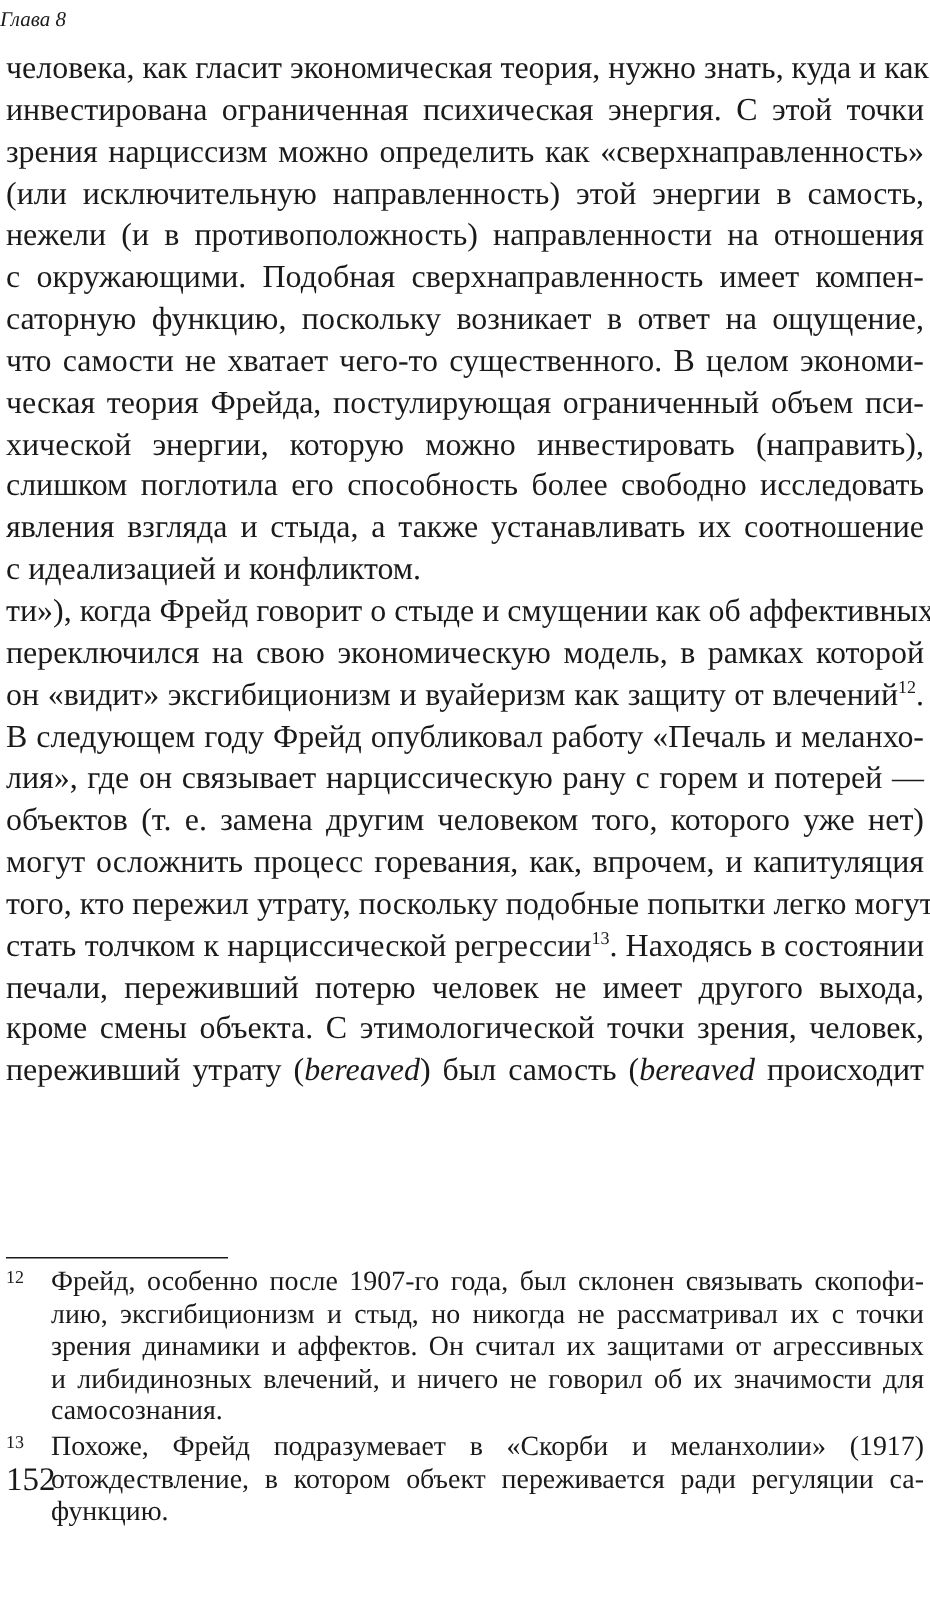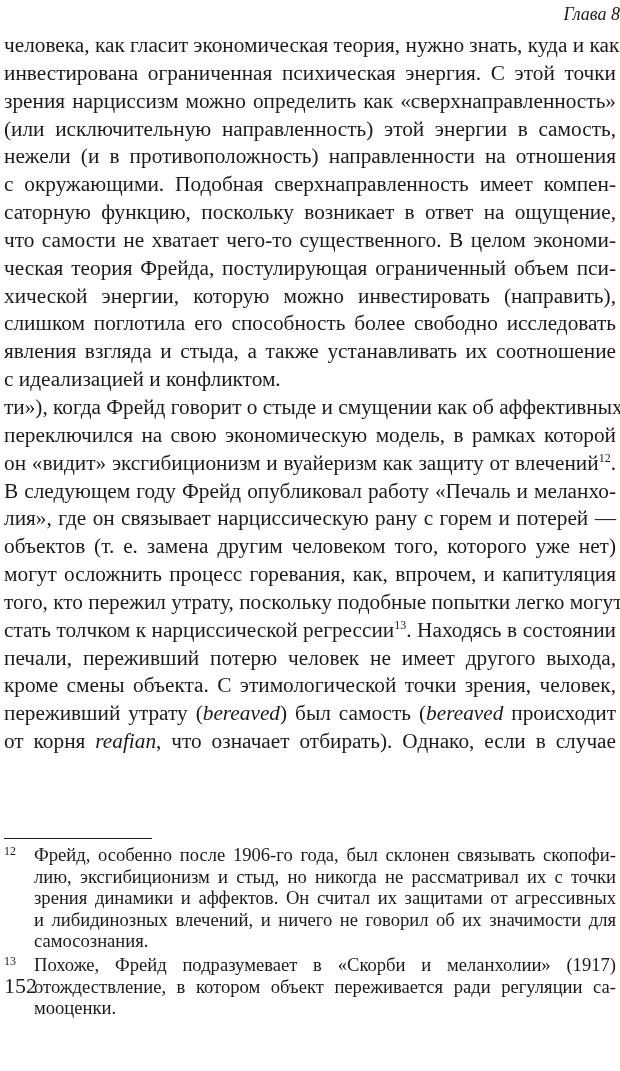--- a/index.html
+++ b/index.html
@@ -2,22 +2,22 @@
 <html><head>
 <meta charset="utf-8">
 <style>
   html, body { margin: 0; padding: 0; }
   body {
     width: 620px; height: 1071px; background: #ffffff; color: #1a1a1a;
     font-family: "Liberation Serif", "DejaVu Serif", serif;
     position: relative; overflow: hidden;
   }
   .running-head {
-    position: absolute; top: 2px; left: 0; width: 620px; text-align: right;
-    font-style: italic; font-size: 18px; line-height: 24px;
+    position: absolute; top: 2px; left: 0; width: 620px; text-align: left;
+    font-style: italic; font-size: 14px; line-height: 24px;
   }
   .body-text {
     position: absolute; top: 32px; left: 4px; width: 612px;
     font-size: 21.3px; line-height: 27.85px;
   }
   .line { display: block; white-space: nowrap; text-align: justify; text-align-last: justify; height: 27.85px; }
   .line.last { text-align-last: left; }
   .line.indent { padding-left: 38px; }
   sup { font-size: 12px; line-height: 0; vertical-align: 8px; }
   .rule {
@@ -59,35 +59,34 @@
   <span class="line"><span>он «видит» эксгибиционизм и вуайеризм как защиту от влечений</span><sup>12</sup><span>.</span></span>
   <span class="line">В следующем году Фрейд опубликовал работу «Печаль и меланхо-</span>
   <span class="line">лия», где он связывает нарциссическую рану с горем и потерей —</span>
   <span class="line">объектов (т. е. замена другим человеком того, которого уже нет)</span>
   <span class="line">могут осложнить процесс горевания, как, впрочем, и капитуляция</span>
   <span class="line">того, кто пережил утрату, поскольку подобные попытки легко могут</span>
   <span class="line"><span>стать толчком к нарциссической регрессии</span><sup>13</sup><span>. Находясь в состоянии</span></span>
   <span class="line">печали, переживший потерю человек не имеет другого выхода,</span>
   <span class="line">кроме смены объекта. С этимологической точки зрения, человек,</span>
   <span class="line"><span>переживший утрату (</span><i>bereaved</i><span>) был самость (</span><i>bereaved</i><span> происходит</span></span>
-  <span class="line"><span>от корня </span><i>reafian</i><span>, что означает отбирать). Однако, если в случае</span></span>
 </div>
 
 <div class="rule"></div>
 
 <div class="footnotes">
   <div class="fn">
     <span class="fn-num">12</span>
-    <span class="line">Фрейд, особенно после 1906-го года, был склонен связывать скопофи-</span>
+    <span class="line">Фрейд, особенно после 1907-го года, был склонен связывать скопофи-</span>
     <span class="line">лию, эксгибиционизм и стыд, но никогда не рассматривал их с точки</span>
     <span class="line">зрения динамики и аффектов. Он считал их защитами от агрессивных</span>
     <span class="line">и либидинозных влечений, и ничего не говорил об их значимости для</span>
     <span class="line last">самосознания.</span>
   </div>
   <div class="fn">
     <span class="fn-num">13</span>
     <span class="line">Похоже, Фрейд подразумевает в «Скорби и меланхолии» (1917)</span>
     <span class="line">отождествление, в котором объект переживается ради регуляции са-</span>
-    <span class="line last">мооценки.</span>
+    <span class="line last">функцию.</span>
   </div>
 </div>
 
 <div class="page-number">152</div>
 
 </body></html>

